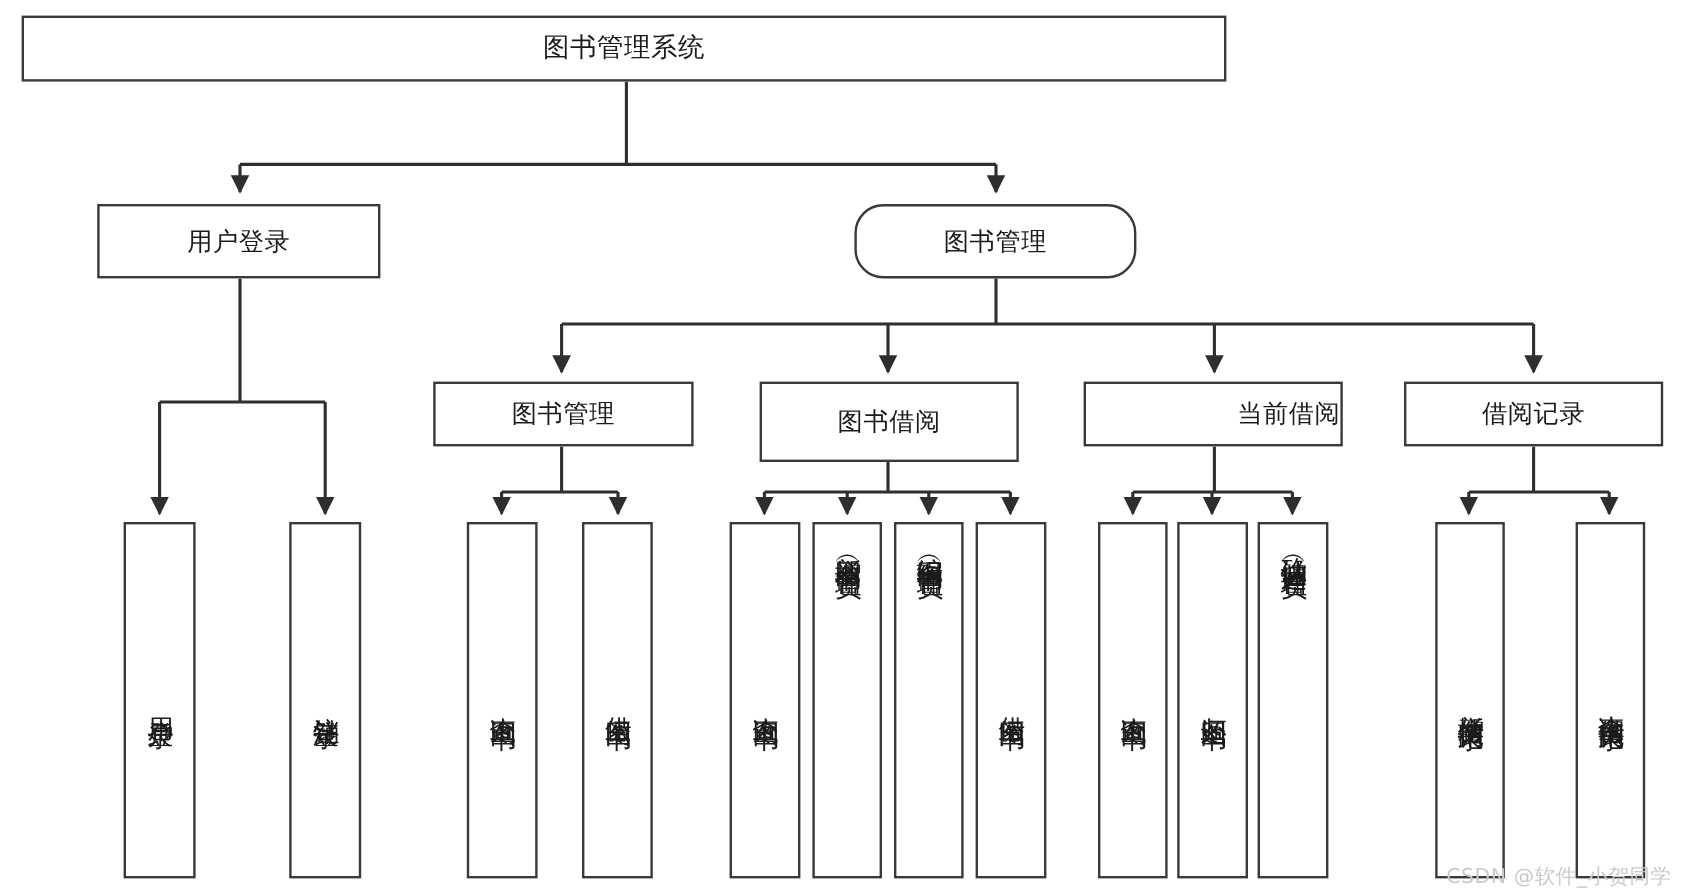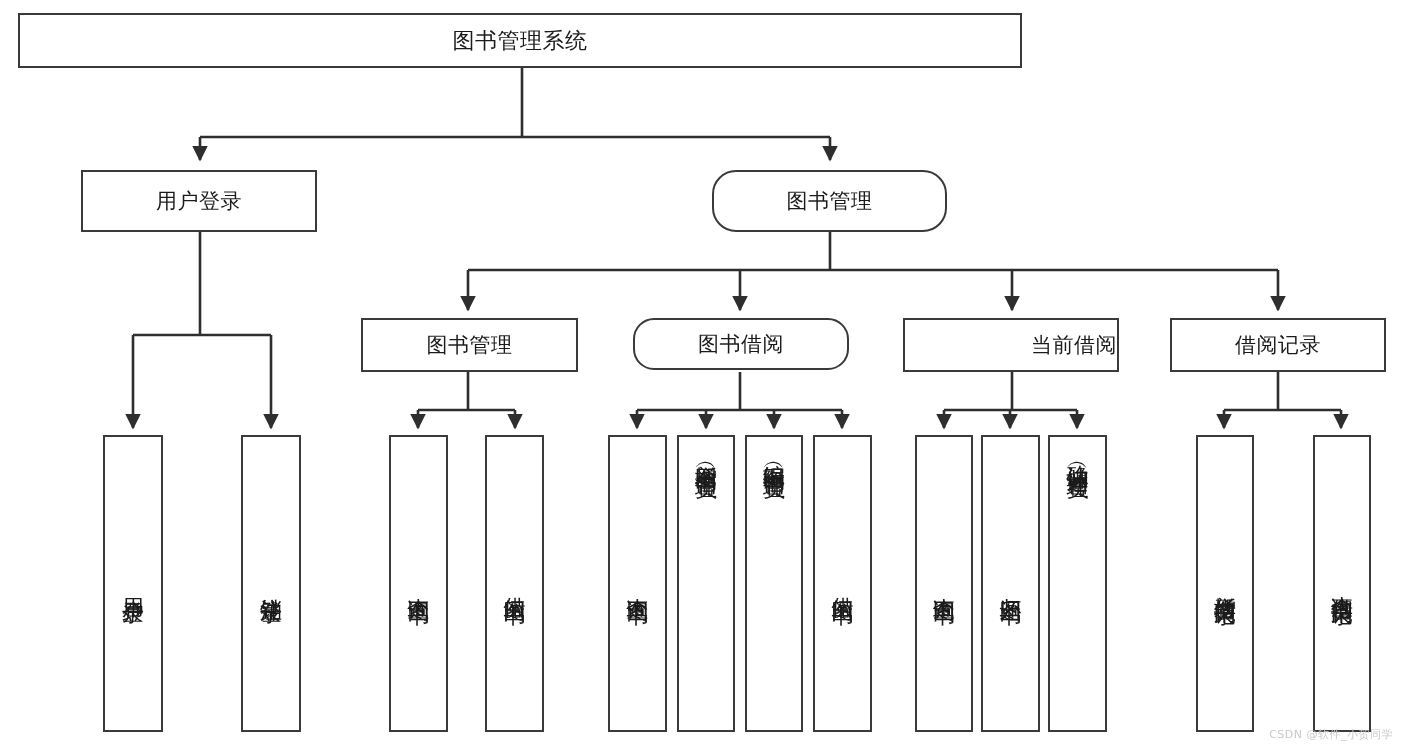--- a/index.html
+++ b/index.html
@@ -54,21 +54,21 @@
     position: absolute;
     left: 0; top: 0;
     width: 1405px;
     height: 747px;
     pointer-events: none;
   }
   .wm {
     position: absolute;
     right: 12px;
     bottom: 5px;
-    font-size: 11px;
+    font-size: 17px;
     color: #c9c9c9;
     letter-spacing: 0.5px;
     white-space: nowrap;
   }
 </style>
 </head>
 <body>
 
 <div id="canvas">
 
@@ -129,21 +129,21 @@
   <div class="node" style="left:81px; top:170px; width:236px; height:62px;">
     <span class="label">用户登录</span>
   </div>
   <div class="node" style="left:712px; top:170px; width:235px; height:62px;border-radius:24px;">
     <span class="label">图书管理</span>
   </div>
 
   <div class="node" style="left:361px; top:318px; width:217px; height:54px;">
     <span class="label">图书管理</span>
   </div>
-  <div class="node" style="left:633px; top:318px; width:216px; height:52px;border-radius:21px;">
+  <div class="node" style="left:633px; top:318px; width:216px; height:67px;">
     <span class="label">图书借阅</span>
   </div>
   <div class="node" style="left:903px; top:318px; width:216px; height:54px;justify-content:flex-end;">
     <span class="label">当前借阅</span>
   </div>
   <div class="node" style="left:1170px; top:318px; width:216px; height:54px;">
     <span class="label">借阅记录</span>
   </div>
 
   <div class="node vertical centered" style="left:103px; top:435px; width:60px; height:297px;">

